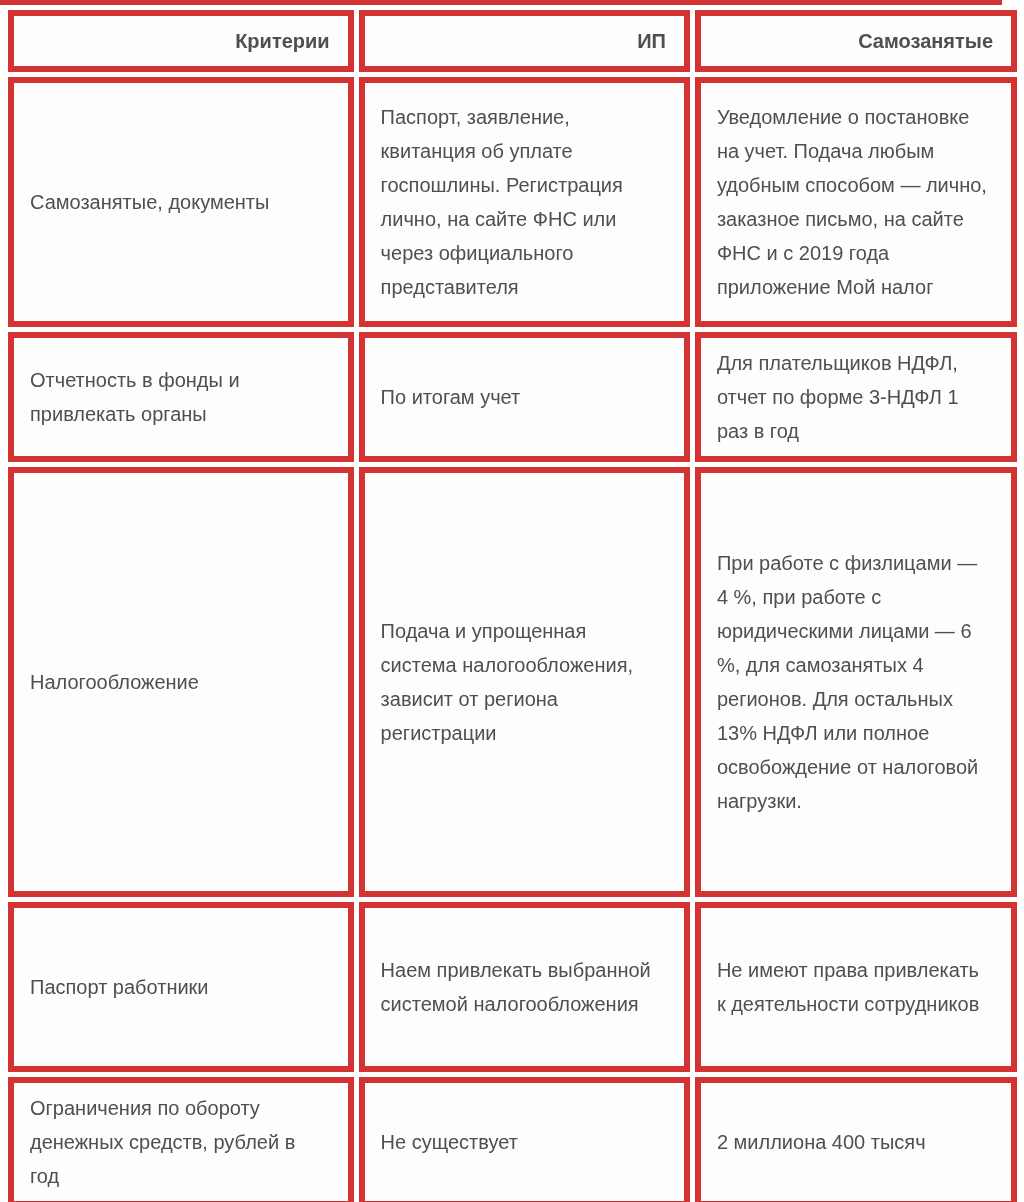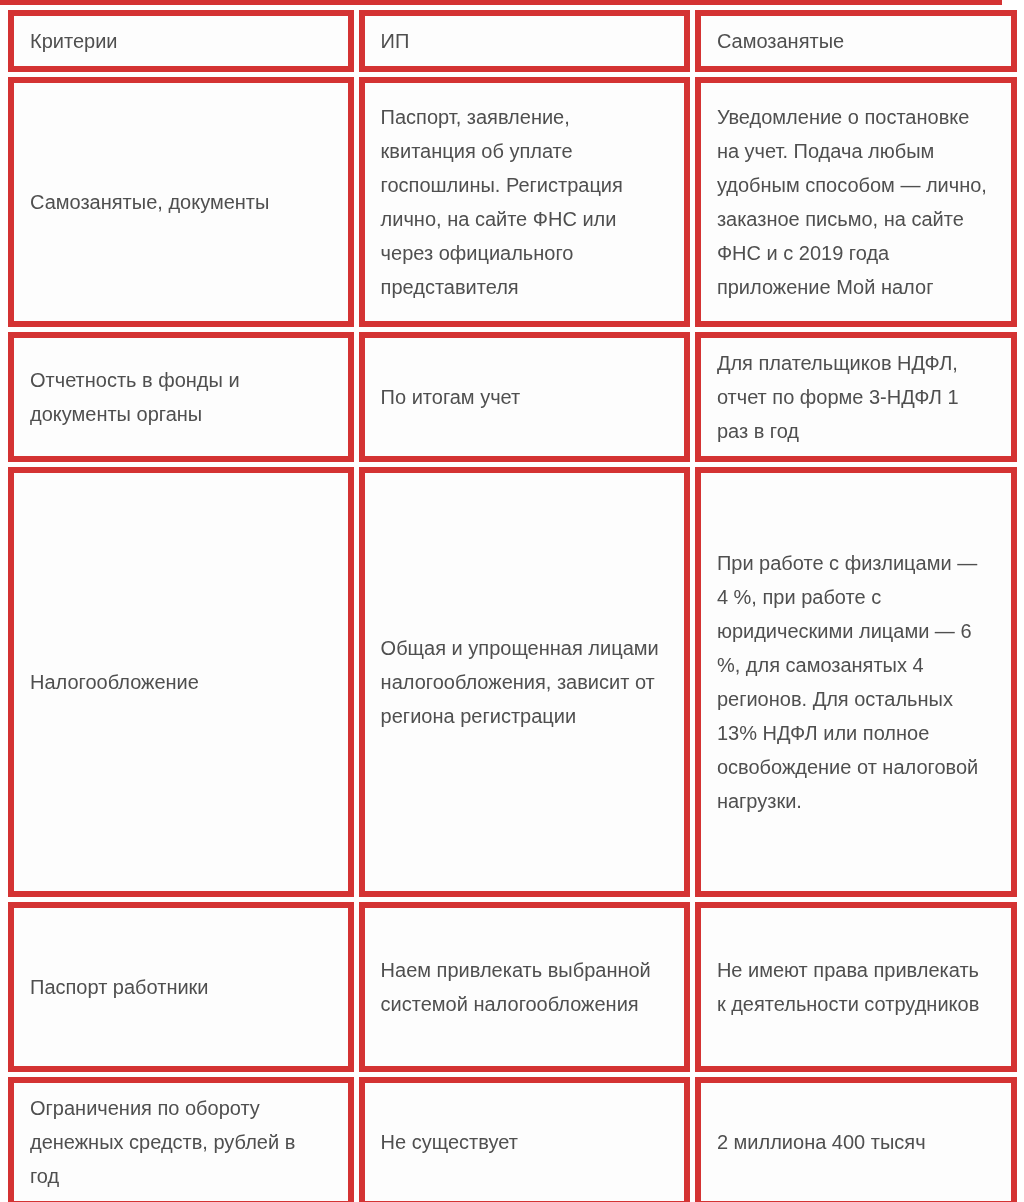--- a/index.html
+++ b/index.html
@@ -36,21 +36,21 @@
     background: #fdfdfd;
     color: #4f4f4f;
     font-size: 20px;
     line-height: 34px;
     font-weight: 400;
     text-align: left;
     vertical-align: middle;
     padding: 8px 18px 8px 16px;
     word-wrap: break-word;
   }
-  th { font-weight: 400; }
+  th { font-weight: 700; text-align: right; }
   .c1 { width: 338px; }
   .c2 { width: 324px; }
   .c3 { width: 315px; }
   .r-h  th { height: 55px;  }
   .r-reg td { height: 250px; }
   .r-rep td { height: 126px; }
   .r-tax td { height: 430px; }
   .r-staff td { height: 170px; }
   .r-lim td { height: 130px; }
 </style>
@@ -68,27 +68,27 @@
         <th class="c3">Самозанятые</th>
       </tr>
     </thead>
     <tbody>
       <tr class="r-reg">
         <td>Самозанятые, документы</td>
         <td>Паспорт, заявление, квитанция об уплате госпошлины. Регистрация лично, на сайте ФНС или через официального представителя</td>
         <td>Уведомление о постановке на учет. Подача любым удобным способом — лично, заказное письмо, на сайте ФНС и с 2019 года приложение Мой налог</td>
       </tr>
       <tr class="r-rep">
-        <td>Отчетность в фонды и документы органы</td>
+        <td>Отчетность в фонды и привлекать органы</td>
         <td>По итогам учет</td>
         <td>Для плательщиков НДФЛ, отчет по форме 3-НДФЛ 1 раз в год</td>
       </tr>
       <tr class="r-tax">
         <td>Налогообложение</td>
-        <td>Общая и упрощенная лицами налогообложения, зависит от региона регистрации</td>
+        <td>Подача и упрощенная система налогообложения, зависит от региона регистрации</td>
         <td>При работе с физлицами — 4 %, при работе с юридическими лицами — 6 %, для самозанятых 4 регионов. Для остальных 13% НДФЛ или полное освобождение от налоговой нагрузки.</td>
       </tr>
       <tr class="r-staff">
         <td>Паспорт работники</td>
         <td>Наем привлекать выбранной системой налогообложения</td>
         <td>Не имеют права привлекать к деятельности сотрудников</td>
       </tr>
       <tr class="r-lim">
         <td>Ограничения по обороту денежных средств, рублей в год</td>
         <td>Не существует</td>

